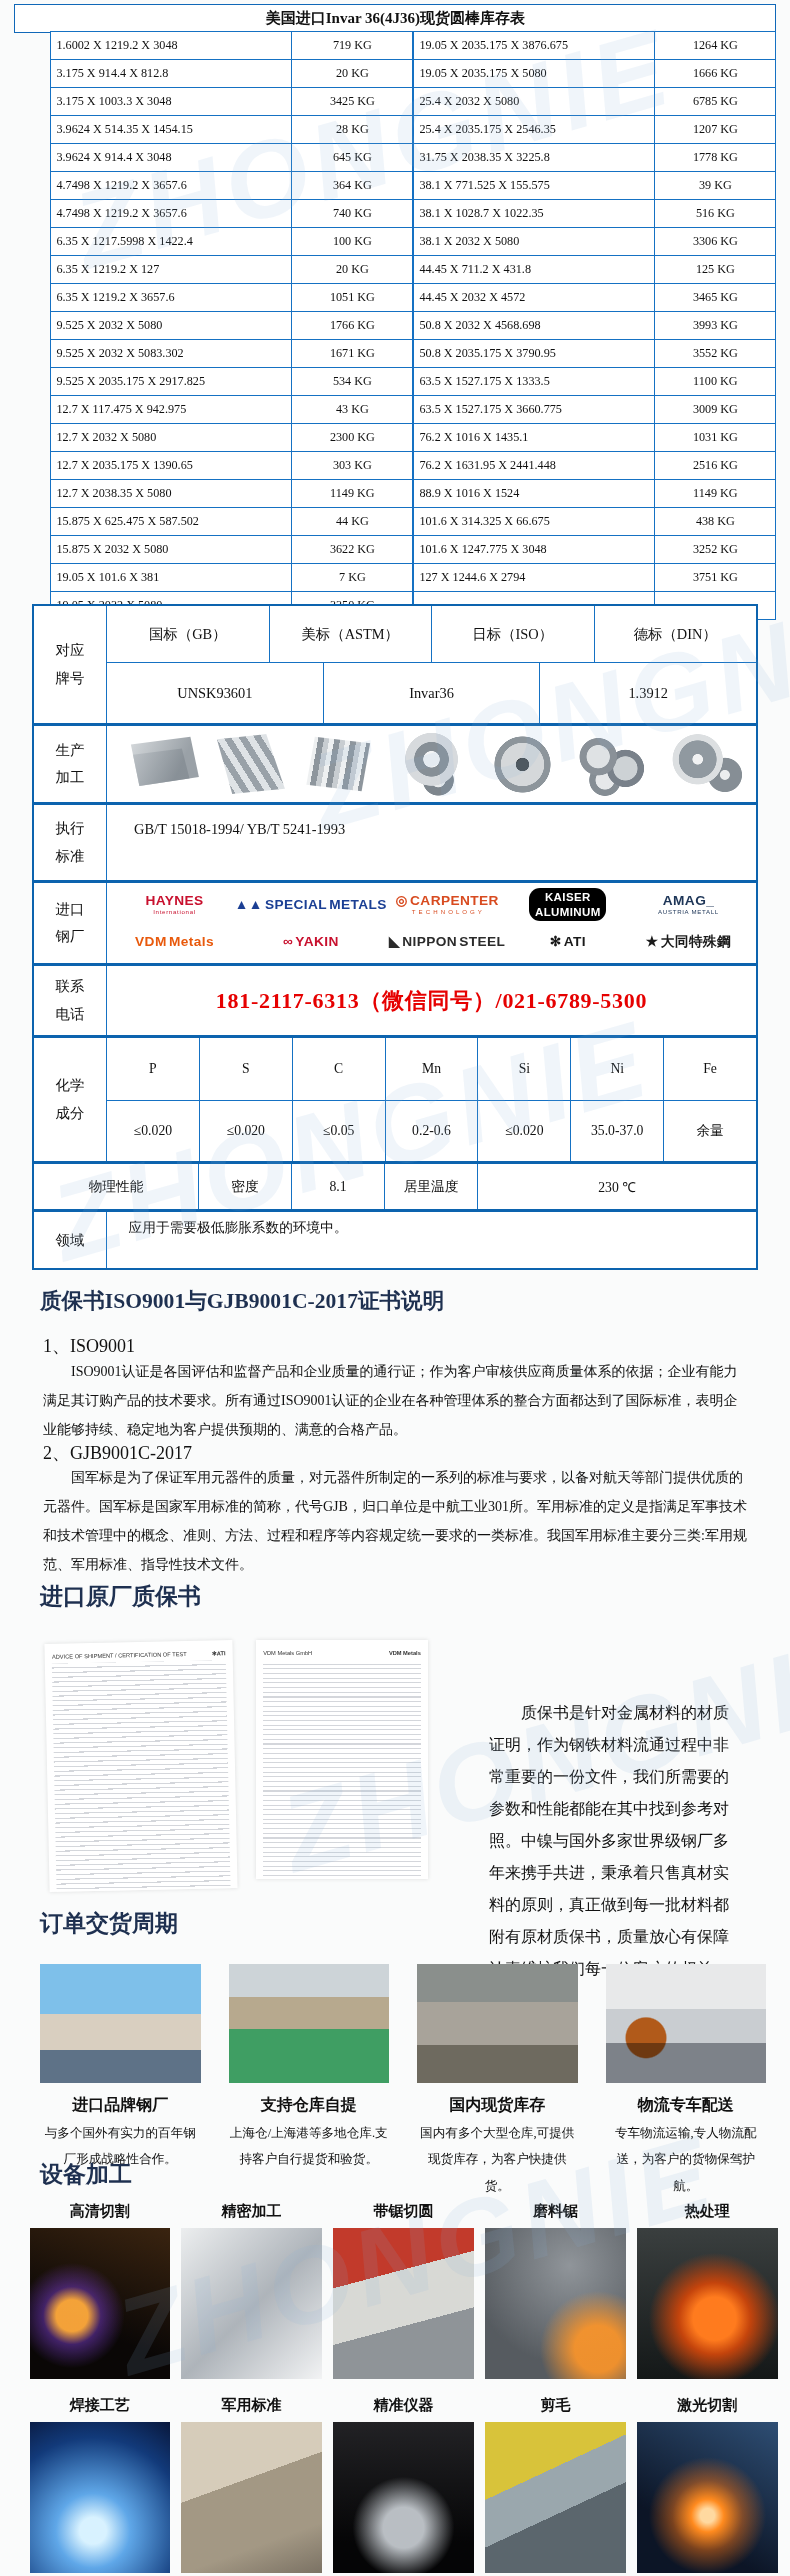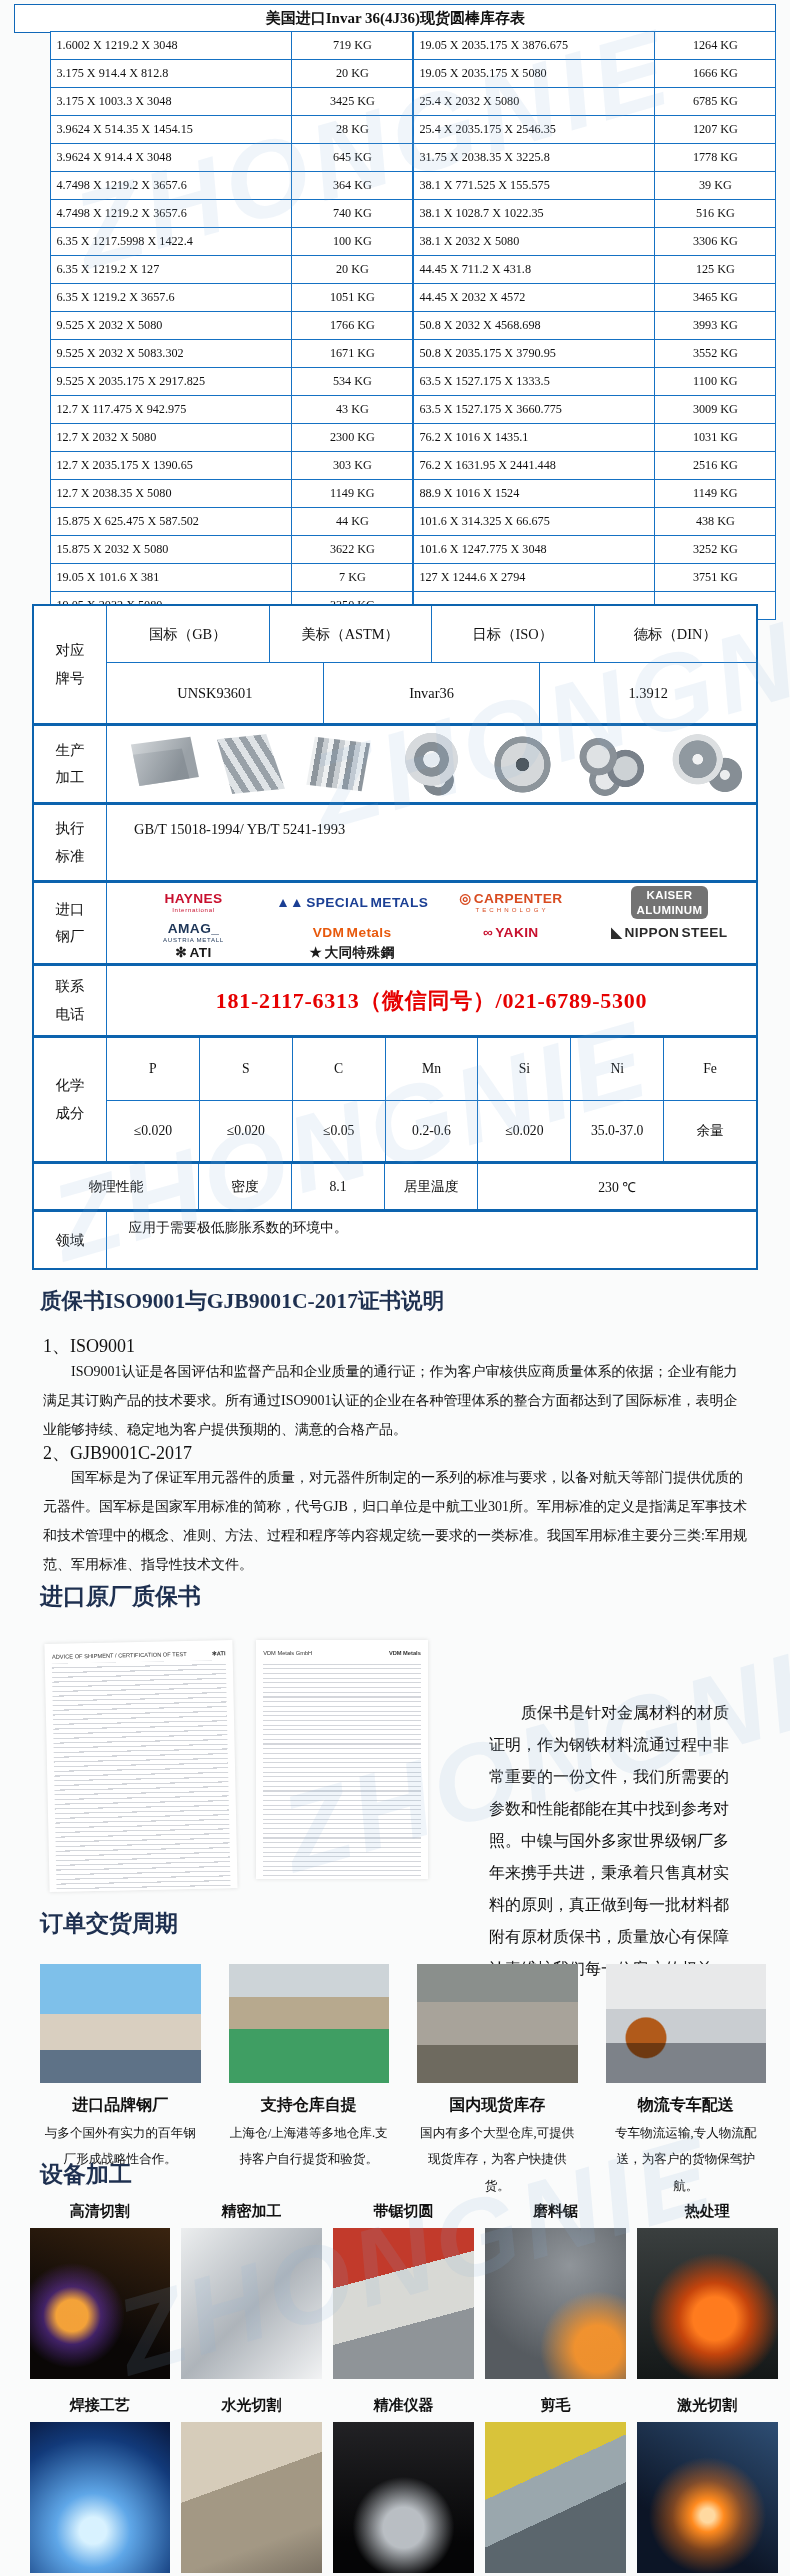--- a/index.html
+++ b/index.html
@@ -33,26 +33,26 @@
   .sbody{flex:1;min-width:0;}
   .grade-row{display:flex;}
   .grade-row > div{flex:1;border-right:1.4px solid #1571c3;display:flex;align-items:center;justify-content:center;
       font-size:14.4px;font-family:"Liberation Serif",serif;box-sizing:border-box;}
   .grade-row > div:last-child{border-right:none;}
   .grade-head{height:56px;border-bottom:1.4px solid #1571c3;}
   .grade-val{height:60px;}
   .prod-strip{height:76px;display:flex;align-items:center;justify-content:space-between;padding:0 8.6px;}
   .prod{width:85px;height:65px;position:relative;}
   .std-cell{height:75px;box-sizing:border-box;padding:16px 0 0 27px;font-size:14.4px;font-family:"Liberation Serif",serif;}
-  .mills{height:80px;display:grid;grid-template-columns:repeat(4,1fr);grid-template-rows:1fr 1fr;
+  .mills{height:80px;display:grid;grid-template-columns:repeat(5,1fr);grid-template-rows:1fr 1fr;
       align-items:center;justify-items:center;padding:2.9px 7.2px;box-sizing:border-box;}
   .logo{display:flex;flex-direction:column;align-items:center;line-height:1;}
   .logo .logo-main{font-weight:bold;font-size:13.7px;letter-spacing:0.4px;display:flex;align-items:center;gap:2.2px;}
   .logo .logo-sub{font-size:6.1px;letter-spacing:0.7px;margin-top:1.4px;}
-  .logo.boxed .logo-main{background:#737373;color:#fff !important;padding:2.9px 5.7px;border-radius:6px;
+  .logo.boxed .logo-main{background:#000000;color:#fff !important;padding:2.9px 5.7px;border-radius:11px;
       flex-direction:column;font-size:11.5px;line-height:1.1;}
   .phone-row{height:69px;display:flex;align-items:center;justify-content:center;}
   .phone{color:#e60000;font-weight:bold;font-size:22px;font-family:"Liberation Serif",serif;letter-spacing:0.7px;}
   .chem-head,.chem-vals{display:flex;}
   .chem-head > div,.chem-vals > div{flex:1;border-right:1.4px solid #1571c3;display:flex;align-items:center;
       justify-content:center;font-size:13.7px;font-family:"Liberation Serif",serif;box-sizing:border-box;}
   .chem-head > div:last-child,.chem-vals > div:last-child{border-right:none;}
   .chem-head{height:62px;border-bottom:1.4px solid #1571c3;}
   .chem-vals{height:60px;}
   .phys-row{display:flex;height:45px;}
@@ -534,21 +534,21 @@
         <div class="cap">热处理</div>
         <div class="img eq-heat"></div>
       </div>
     </div>
   <div class="equip-row" style="top:2396px;" id="equip-row2">
       <div class="ecell">
         <div class="cap">焊接工艺</div>
         <div class="img eq-weld"></div>
       </div>
       <div class="ecell">
-        <div class="cap">水光切割</div>
+        <div class="cap">军用标准</div>
         <div class="img eq-waterjet"></div>
       </div>
       <div class="ecell">
         <div class="cap">精准仪器</div>
         <div class="img eq-instrument"></div>
       </div>
       <div class="ecell">
         <div class="cap">剪毛</div>
         <div class="img eq-shear"></div>
       </div>

